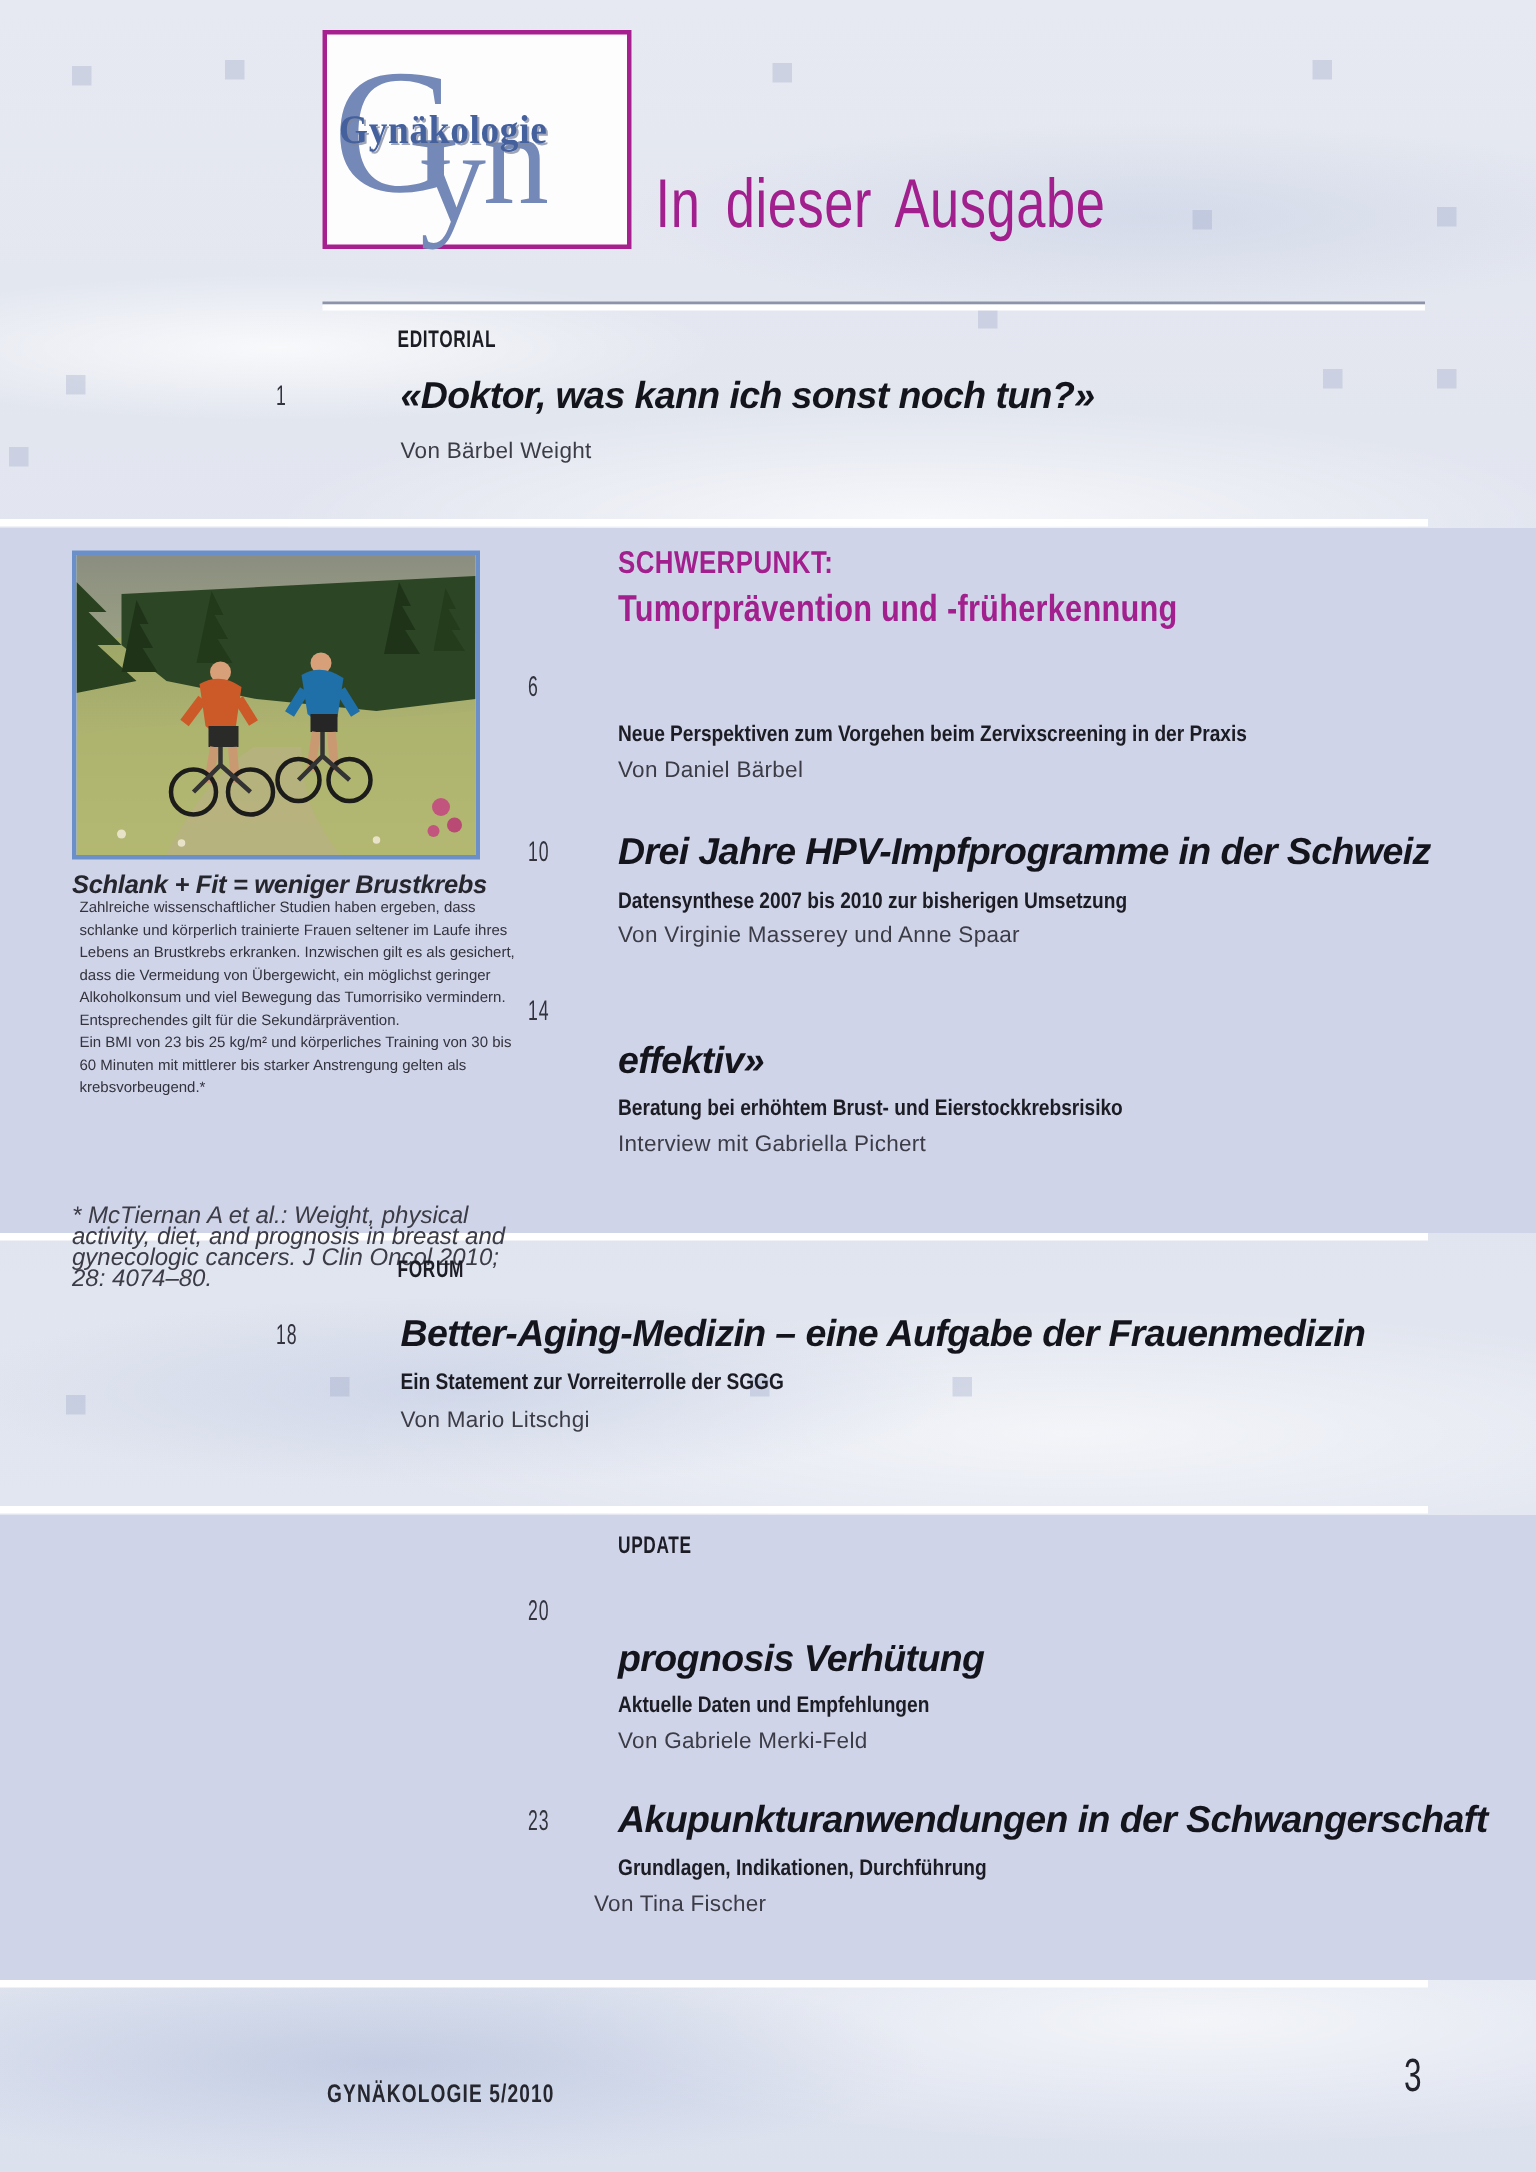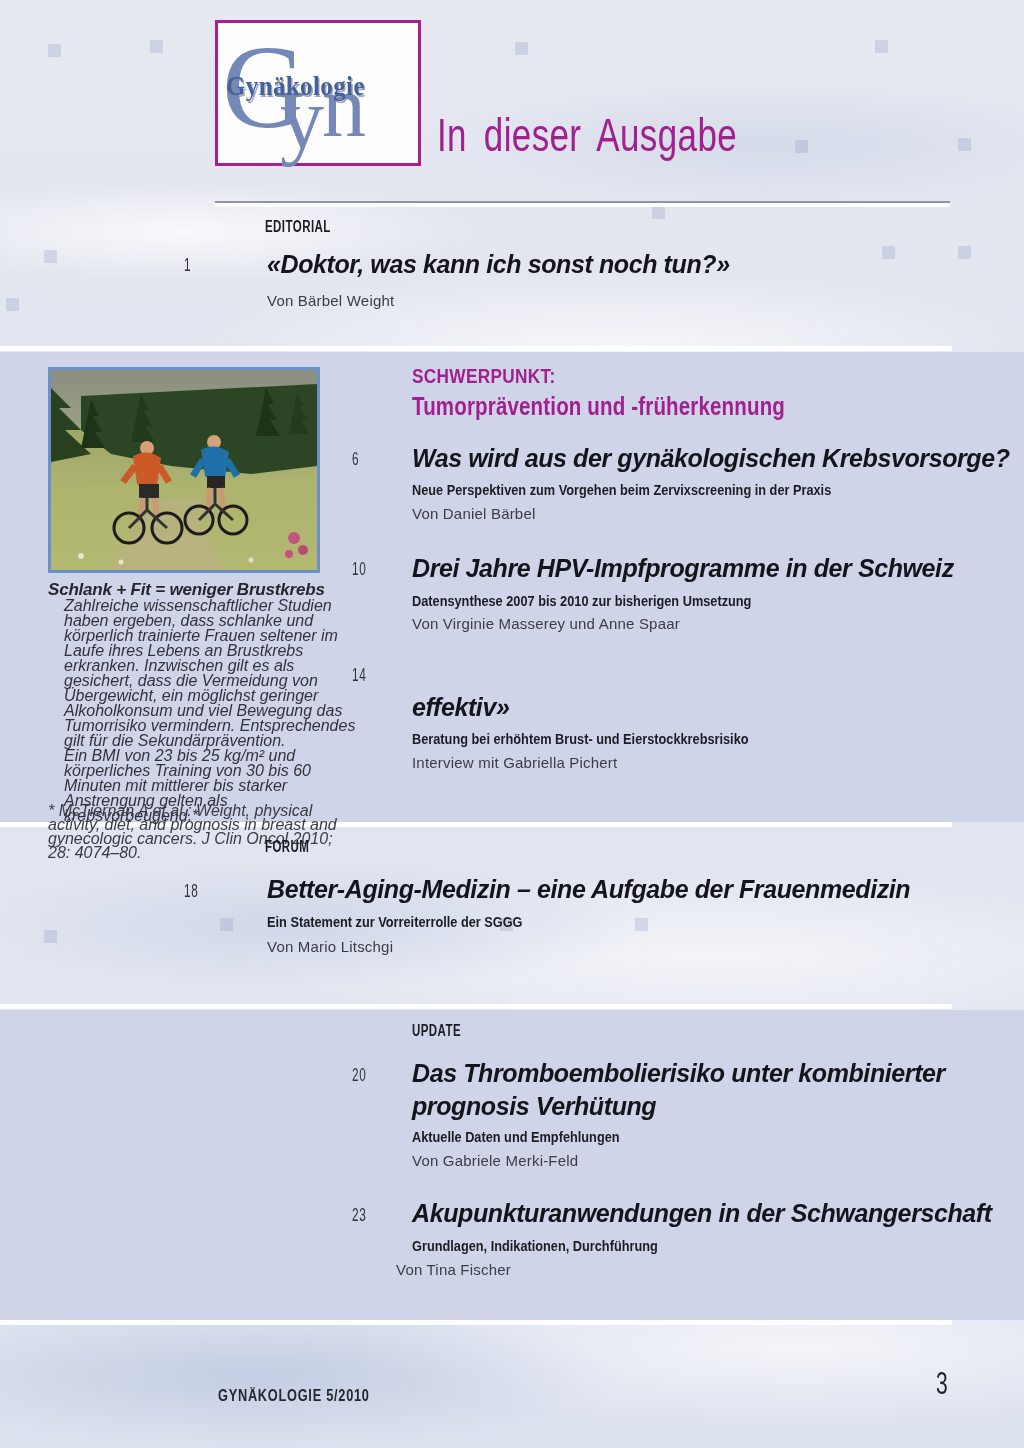--- a/index.html
+++ b/index.html
@@ -30,21 +30,21 @@
   .kicker{font-weight:700;font-size:21px;letter-spacing:.4px;transform:scaleX(.82);}
   .heading{font-weight:700;font-size:25px;letter-spacing:.2px;transform:scaleX(.82);}
   .logo-box{position:absolute;left:215px;top:20px;width:200px;height:140px;background:#fdfdfd;border:3px solid #a6218f;}
   .logo-letter{position:absolute;font-family:"Liberation Serif",serif;color:#7489b7;line-height:1;}
   .logo-word{position:absolute;left:8px;top:48px;font-family:"Liberation Serif",serif;font-weight:700;font-size:27px;color:#44619e;letter-spacing:.5px;text-shadow:1.5px 1.5px 0 rgba(125,135,160,.75);white-space:nowrap;transform:scaleX(.92);transform-origin:0 50%;}
   .issue-title{position:absolute;left:437px;top:108px;font-size:46px;font-weight:400;letter-spacing:.5px;word-spacing:9px;color:#a1208d;transform:scaleX(.76);transform-origin:0 50%;white-space:nowrap;}
   .toprule{position:absolute;left:215px;top:201px;width:735px;height:2px;background:#8d93a8;}
   .toprule-w{position:absolute;left:215px;top:203px;width:735px;height:4px;background:#ffffff;}
   .photo{position:absolute;left:48px;top:367px;width:266px;height:200px;border:3px solid #6b8fc8;}
   .caption{position:absolute;left:48px;top:580px;width:290px;font-weight:700;font-style:italic;font-size:17px;letter-spacing:-.2px;color:#26262e;}
-  .side-body{position:absolute;left:64px;top:598px;width:292px;font-size:16px;line-height:15px;color:#33333d;font-style:italic;}
+  .side-body{position:absolute;left:53px;top:598px;width:292px;font-size:10px;line-height:15px;color:#33333d;}
   .side-foot{position:absolute;left:48px;top:804px;width:292px;font-style:italic;font-size:16px;line-height:14px;color:#3c3c46;}
   .footer-journal{position:absolute;left:218px;top:1386px;font-weight:700;font-size:17px;letter-spacing:1px;color:#26262e;transform:scaleX(.75);transform-origin:0 50%;white-space:nowrap;}
   .footer-page{position:absolute;left:936px;top:1366px;font-size:31px;font-weight:400;color:#22222c;transform:scaleX(.68);transform-origin:0 50%;}
 </style>
 </head>
 <body>
 
 <div class="page">
 
   <div class="sq" style="left:48px;top:44px"></div>
@@ -139,21 +139,20 @@
   <div class="side-body">
     <div>Zahlreiche wissenschaftlicher Studien haben ergeben, dass schlanke und körperlich trainierte Frauen seltener im Laufe ihres Lebens an Brustkrebs erkranken. Inzwischen gilt es als gesichert, dass die Vermeidung von Übergewicht, ein möglichst geringer Alkoholkonsum und viel Bewegung das Tumorrisiko vermindern. Entsprechendes gilt für die Sekundärprävention.</div>
     <div>Ein BMI von 23 bis 25 kg/m² und körperliches Training von 30 bis 60 Minuten mit mittlerer bis starker Anstrengung gelten als krebsvorbeugend.*</div>
   </div>
   <div class="side-foot">* McTiernan A et al.: Weight, physical activity, diet, and prognosis in breast and gynecologic cancers. J Clin Oncol 2010; 28: 4074–80.</div>
 
   <div class="abs kicker magenta cond" style="left:412px;top:364px">SCHWERPUNKT:</div>
   <div class="abs heading magenta cond" style="left:412px;top:392px">Tumorprävention und -früherkennung</div>
 
   <div class="abs num cond" style="left:352px;top:448px">6</div>
-  <div class="abs art-title" style="left:412px;top:442px">Was wird aus der gynäkologischen Krebsvorsorge?</div>
   <div class="abs art-sub cond" style="left:412px;top:481px">Neue Perspektiven zum Vorgehen beim Zervixscreening in der Praxis</div>
   <div class="abs art-by" style="left:412px;top:505px">Von Daniel Bärbel</div>
 
   <div class="abs num cond" style="left:352px;top:558px">10</div>
   <div class="abs art-title" style="left:412px;top:552px">Drei Jahre HPV-Impfprogramme in der Schweiz</div>
   <div class="abs art-sub cond" style="left:412px;top:592px">Datensynthese 2007 bis 2010 zur bisherigen Umsetzung</div>
   <div class="abs art-by" style="left:412px;top:615px">Von Virginie Masserey und Anne Spaar</div>
 
   <div class="abs num cond" style="left:352px;top:664px">14</div>
   <div class="abs art-title" style="left:412px;top:691px">effektiv»</div>
@@ -166,21 +165,20 @@
   <div class="abs art-sub cond" style="left:267px;top:913px">Ein Statement zur Vorreiterrolle der SGGG</div>
   <div class="abs art-by" style="left:267px;top:938px">Von Mario Litschgi</div>
 
   <div class="wline" style="top:1004px"></div>
   <div class="band" style="top:1010px;height:310px"></div>
   <div class="wline" style="top:1320px"></div>
 
   <div class="abs sec-label cond" style="left:412px;top:1022px">UPDATE</div>
 
   <div class="abs num cond" style="left:352px;top:1064px">20</div>
-  <div class="abs art-title" style="left:412px;top:1057px">Das Thromboembolierisiko unter kombinierter</div>
   <div class="abs art-title" style="left:412px;top:1090px">prognosis Verhütung</div>
   <div class="abs art-sub cond" style="left:412px;top:1128px">Aktuelle Daten und Empfehlungen</div>
   <div class="abs art-by" style="left:412px;top:1152px">Von Gabriele Merki-Feld</div>
 
   <div class="abs num cond" style="left:352px;top:1204px">23</div>
   <div class="abs art-title" style="left:412px;top:1197px">Akupunkturanwendungen in der Schwangerschaft</div>
   <div class="abs art-sub cond" style="left:412px;top:1237px">Grundlagen, Indikationen, Durchführung</div>
   <div class="abs art-by" style="left:396px;top:1261px">Von Tina Fischer</div>
 
   <div class="footer-journal">GYNÄKOLOGIE 5/2010</div>

